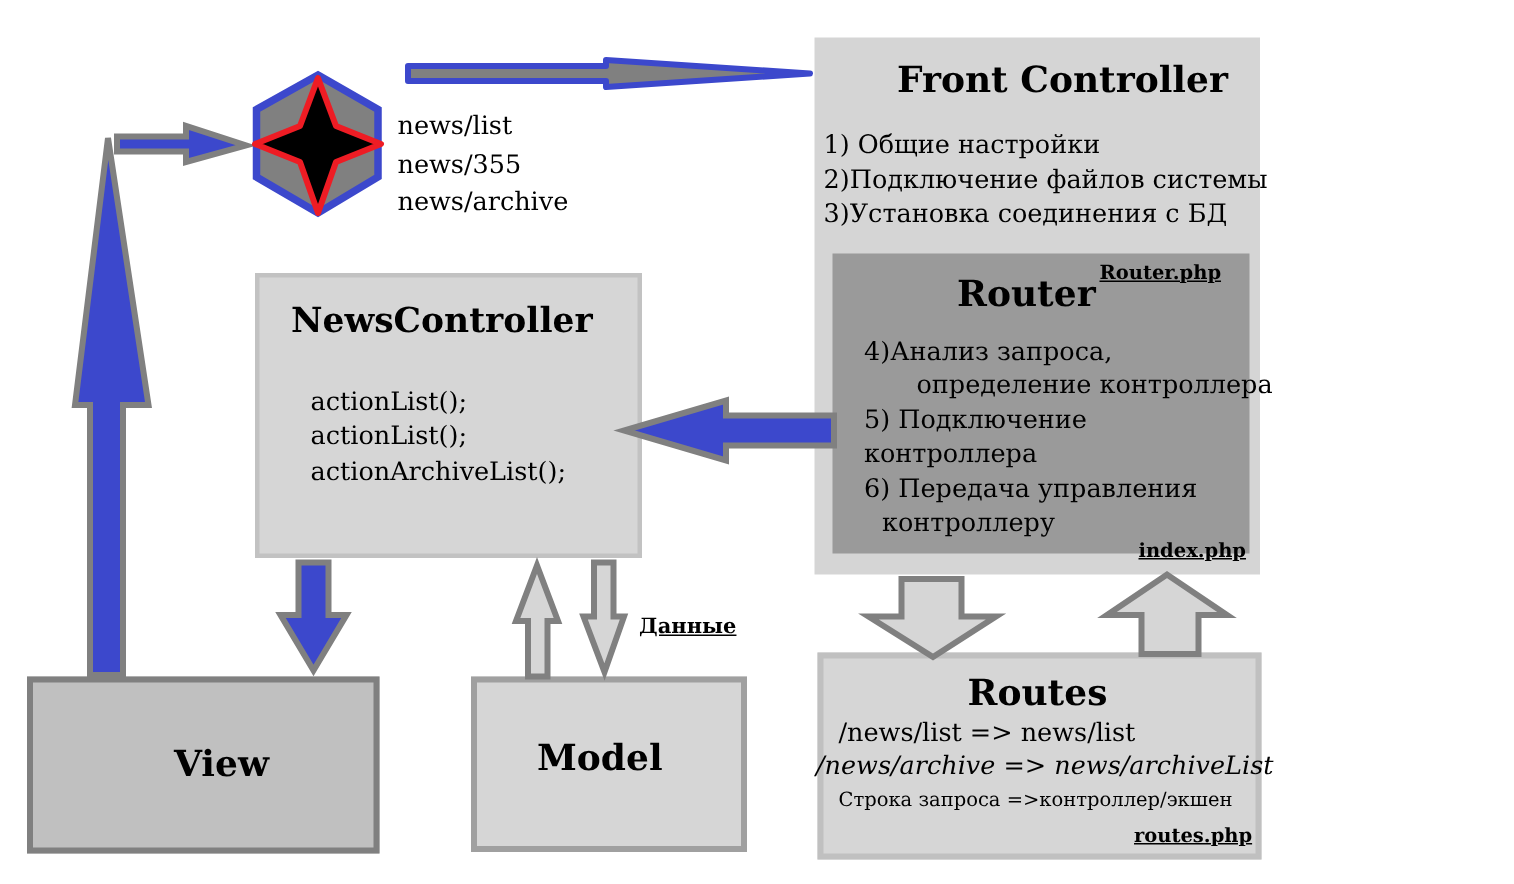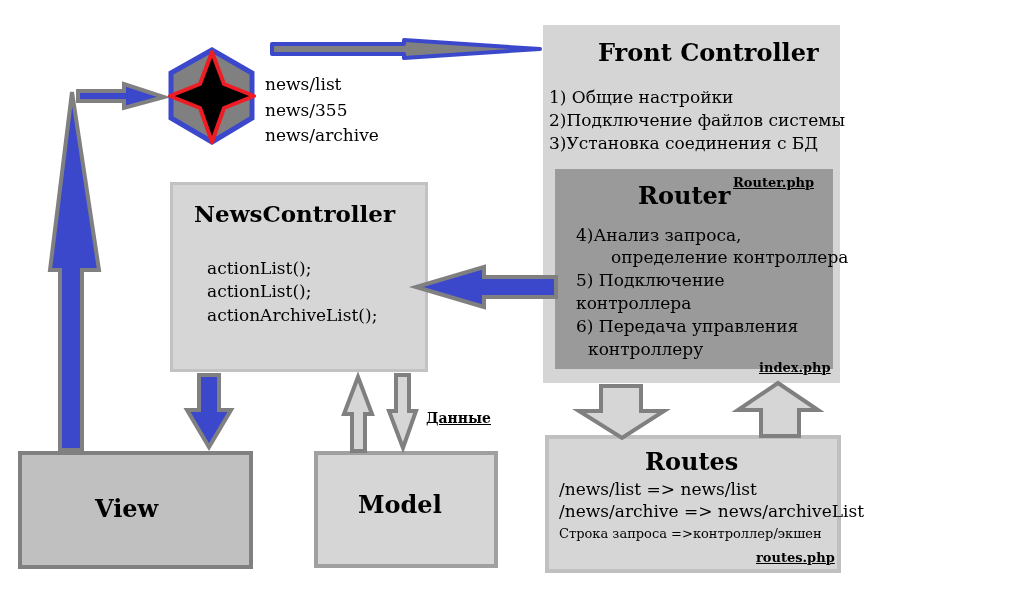--- a/index.html
+++ b/index.html
@@ -39,30 +39,30 @@
 <div class="abs txt" style="left:588px; top:338px;">контроллеру</div>
 <div class="abs small-bold" style="left:759px; top:360px;">index.php</div>
 
 <div class="abs box-news"></div>
 <div class="abs title" style="left:194px; top:200px; font-size:23px;">NewsController</div>
 <div class="abs txt" style="left:207px; top:257px;">actionList();</div>
 <div class="abs txt" style="left:207px; top:280px;">actionList();</div>
 <div class="abs txt" style="left:207px; top:304px;">actionArchiveList();</div>
 
 <div class="abs box-view"></div>
-<div class="abs title" style="left:95px; top:494px;">View</div>
+<div class="abs title" style="left:116px; top:494px;">View</div>
 
 <div class="abs box-model"></div>
 <div class="abs title" style="left:358px; top:490px;">Model</div>
 <div class="abs small-bold" style="left:426px; top:410px; font-size:14px;">Данные</div>
 
 <div class="abs box-routes"></div>
 <div class="abs title" style="left:645px; top:447px;">Routes</div>
 <div class="abs txt" style="left:559px; top:478px;">/news/list  =&gt; news/list</div>
-<div class="abs txt" style="left:559px; top:500px;">/news/archive =&gt; news/archiveList</div>
+<div class="abs txt" style="left:544px; top:500px;font-style:italic;">/news/archive =&gt; news/archiveList</div>
 <div class="abs txt" style="left:559px; top:523px; font-size:13px;">Строка запроса =&gt;контроллер/экшен</div>
 <div class="abs small-bold" style="left:756px; top:550px;">routes.php</div>
 
 <div class="abs txt" style="left:265px; top:73px;">news/list</div>
 <div class="abs txt" style="left:265px; top:99px;">news/355</div>
 <div class="abs txt" style="left:265px; top:124px;">news/archive</div>
 
 <svg class="layer" width="1009" height="589" viewBox="0 0 1009 589">
 
   <polygon points="60,450 82,450 82,270 99,270 72,92 50,270 60,270" fill="#3c48cc" stroke="#808080" stroke-width="4" stroke-linejoin="miter"></polygon>

